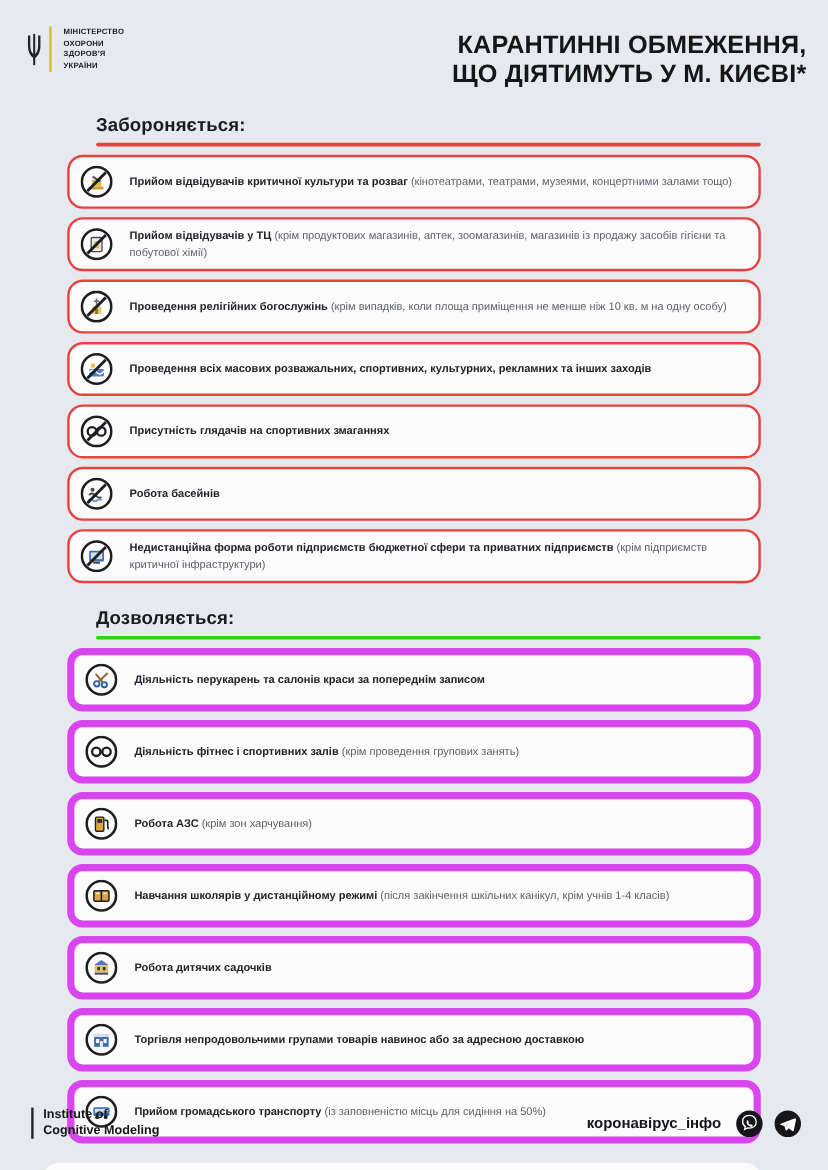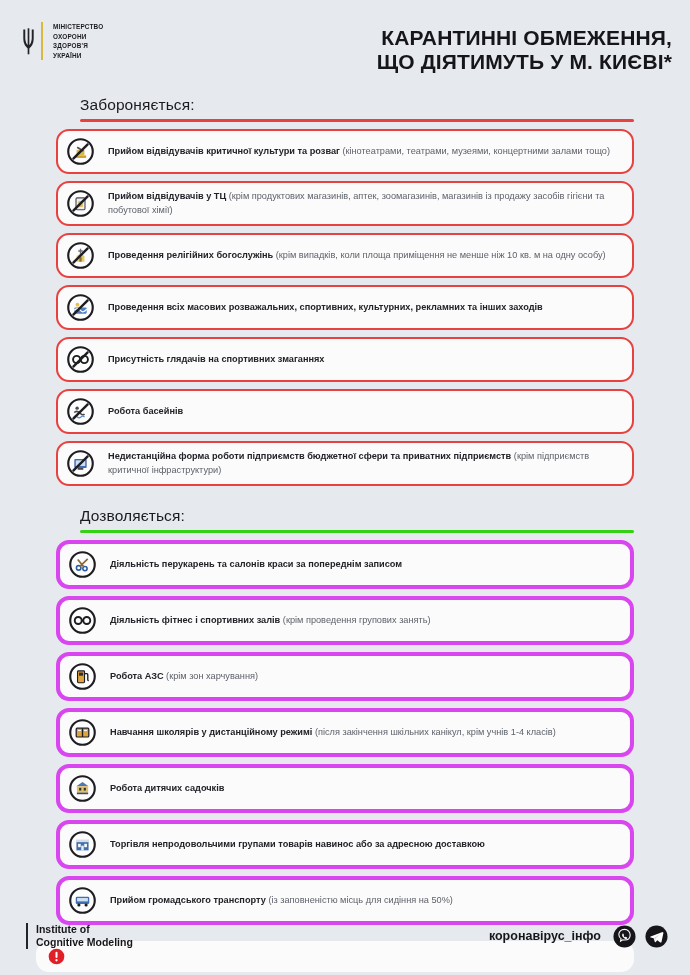--- a/index.html
+++ b/index.html
@@ -63,21 +63,21 @@
     letter-spacing: 0.15px;
     line-height: 24px;
     color: #16161a;
     white-space: nowrap;
   }
 
   
   .section { padding: 0 56px 0 56px; }
   .section-head {
     font-size: 15.5px;
-    font-weight: 400;
+    font-weight: 700;
     letter-spacing: 0.1px;
     padding-left: 24px;
     margin-bottom: 5px;
   }
   .section-rule {
     height: 3px;
     border-radius: 2px;
     margin: 0 0 7px 24px;
   }
   .rule-red   { background: #e8413f; }
@@ -90,21 +90,21 @@
   .card {
     display: flex;
     align-items: center;
     background: #fbfbfc;
     border-radius: 13px;
     margin-bottom: 7px;
     padding: 7px 14px 7px 9px;
     min-height: 38px;
   }
   .card-banned  { border: 2px solid #e8413f; }
-  .card-allowed { border: 4px solid #d946ef; }
+  .card-allowed { border: 6px solid #d946ef; }
 
   .card-icon {
     width: 27px;
     height: 27px;
     flex: 0 0 auto;
     margin-right: 14px;
     position: relative;
   }
   .card-icon svg { display: block; width: 27px; height: 27px; }
 

